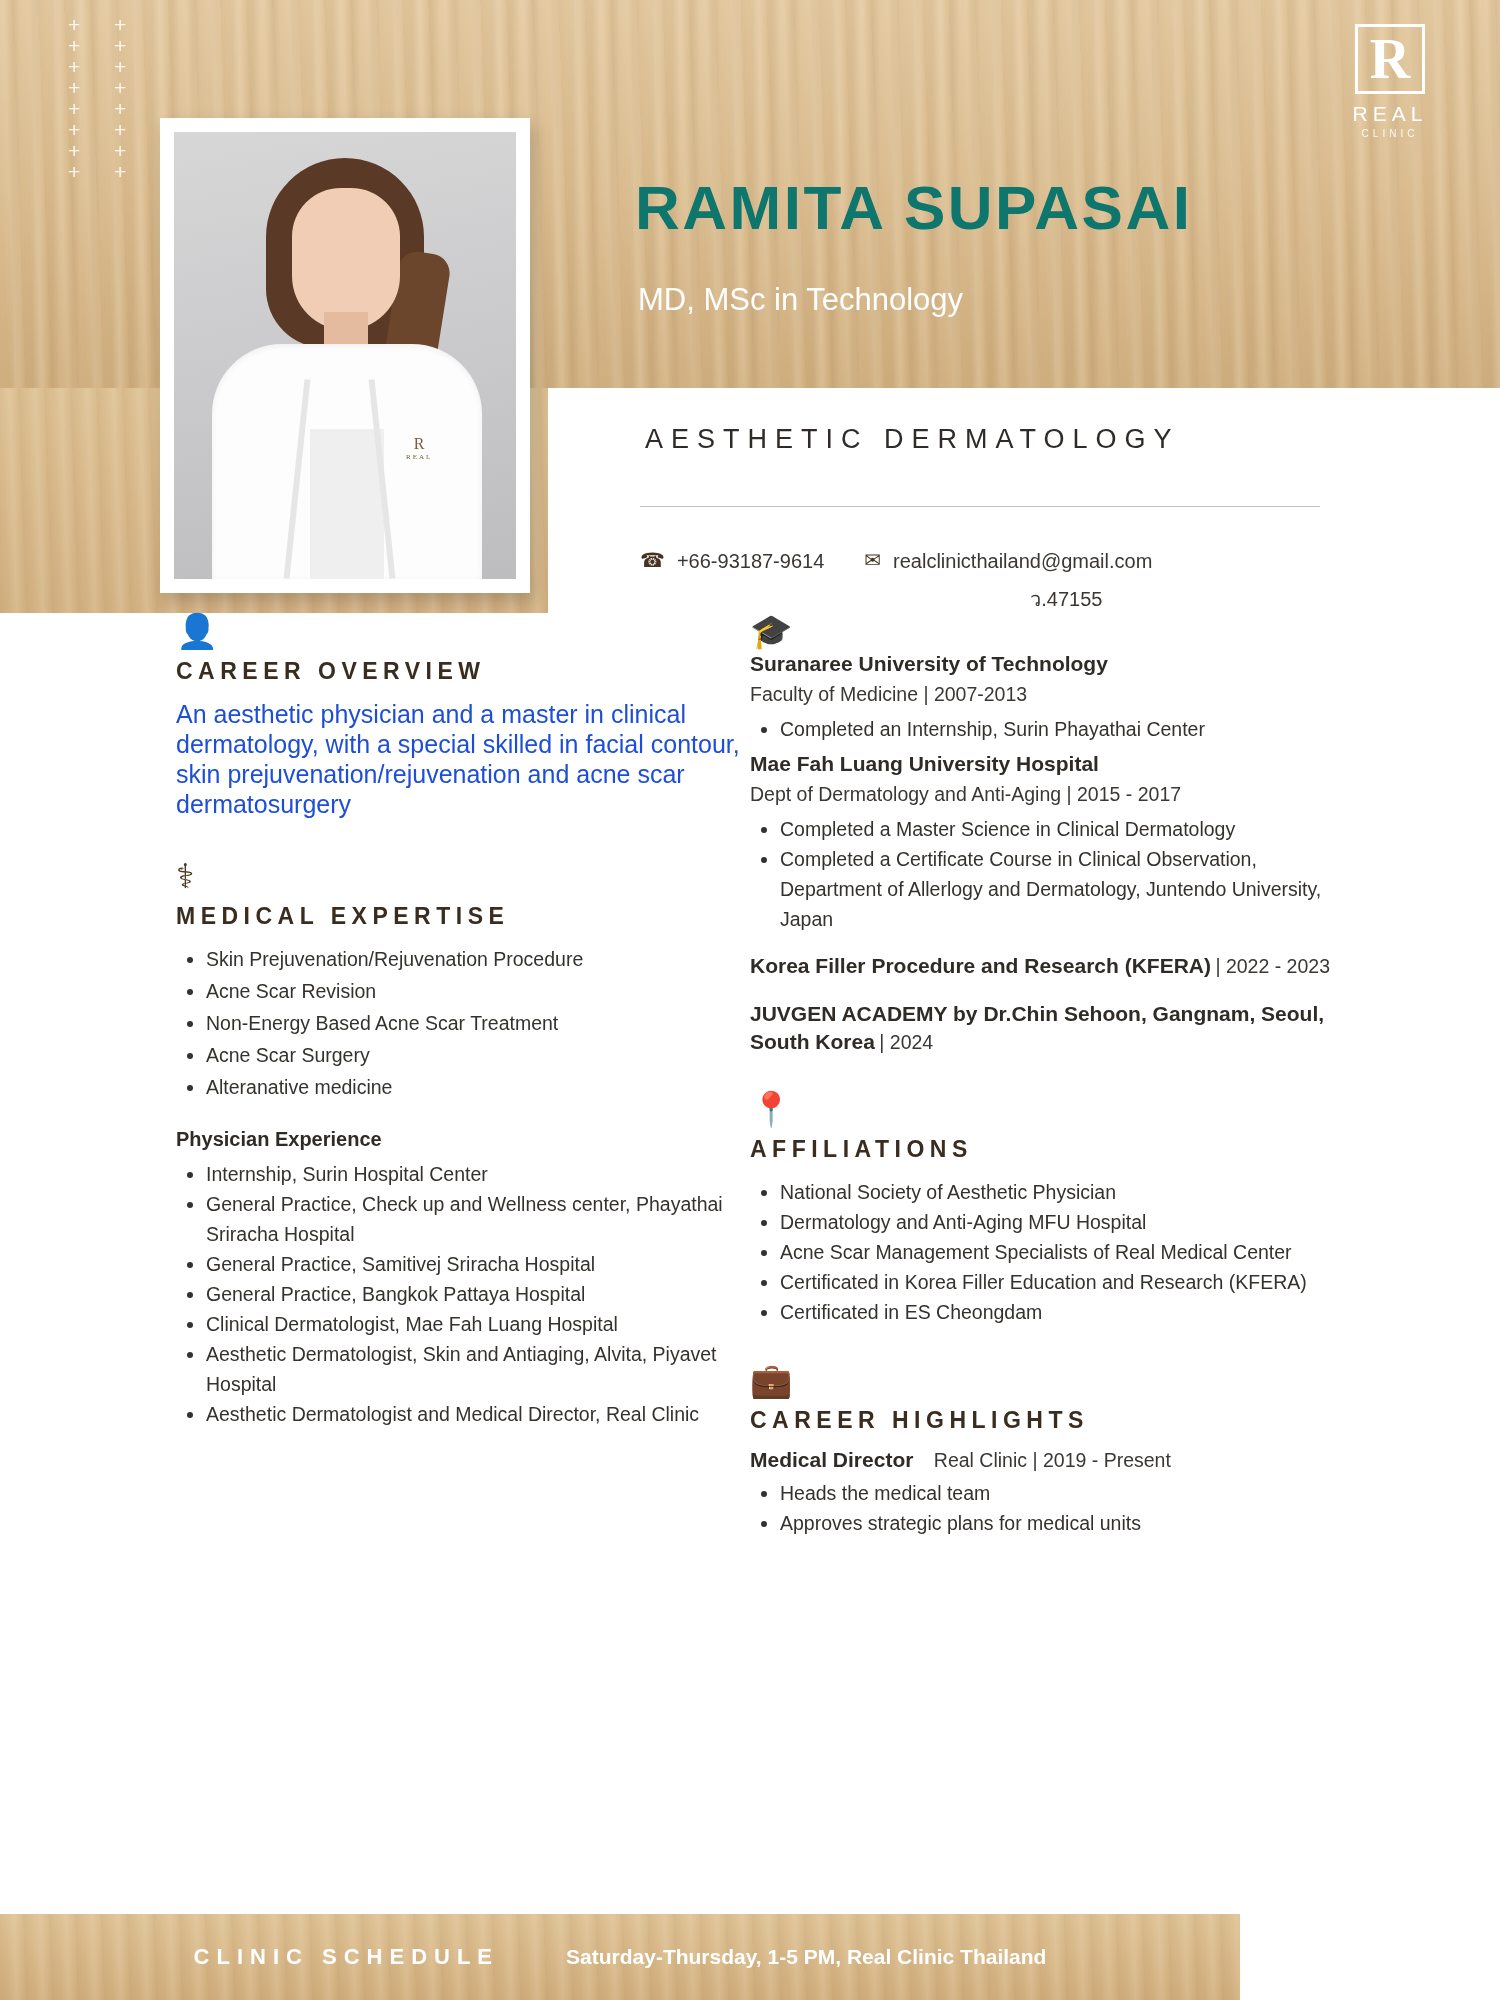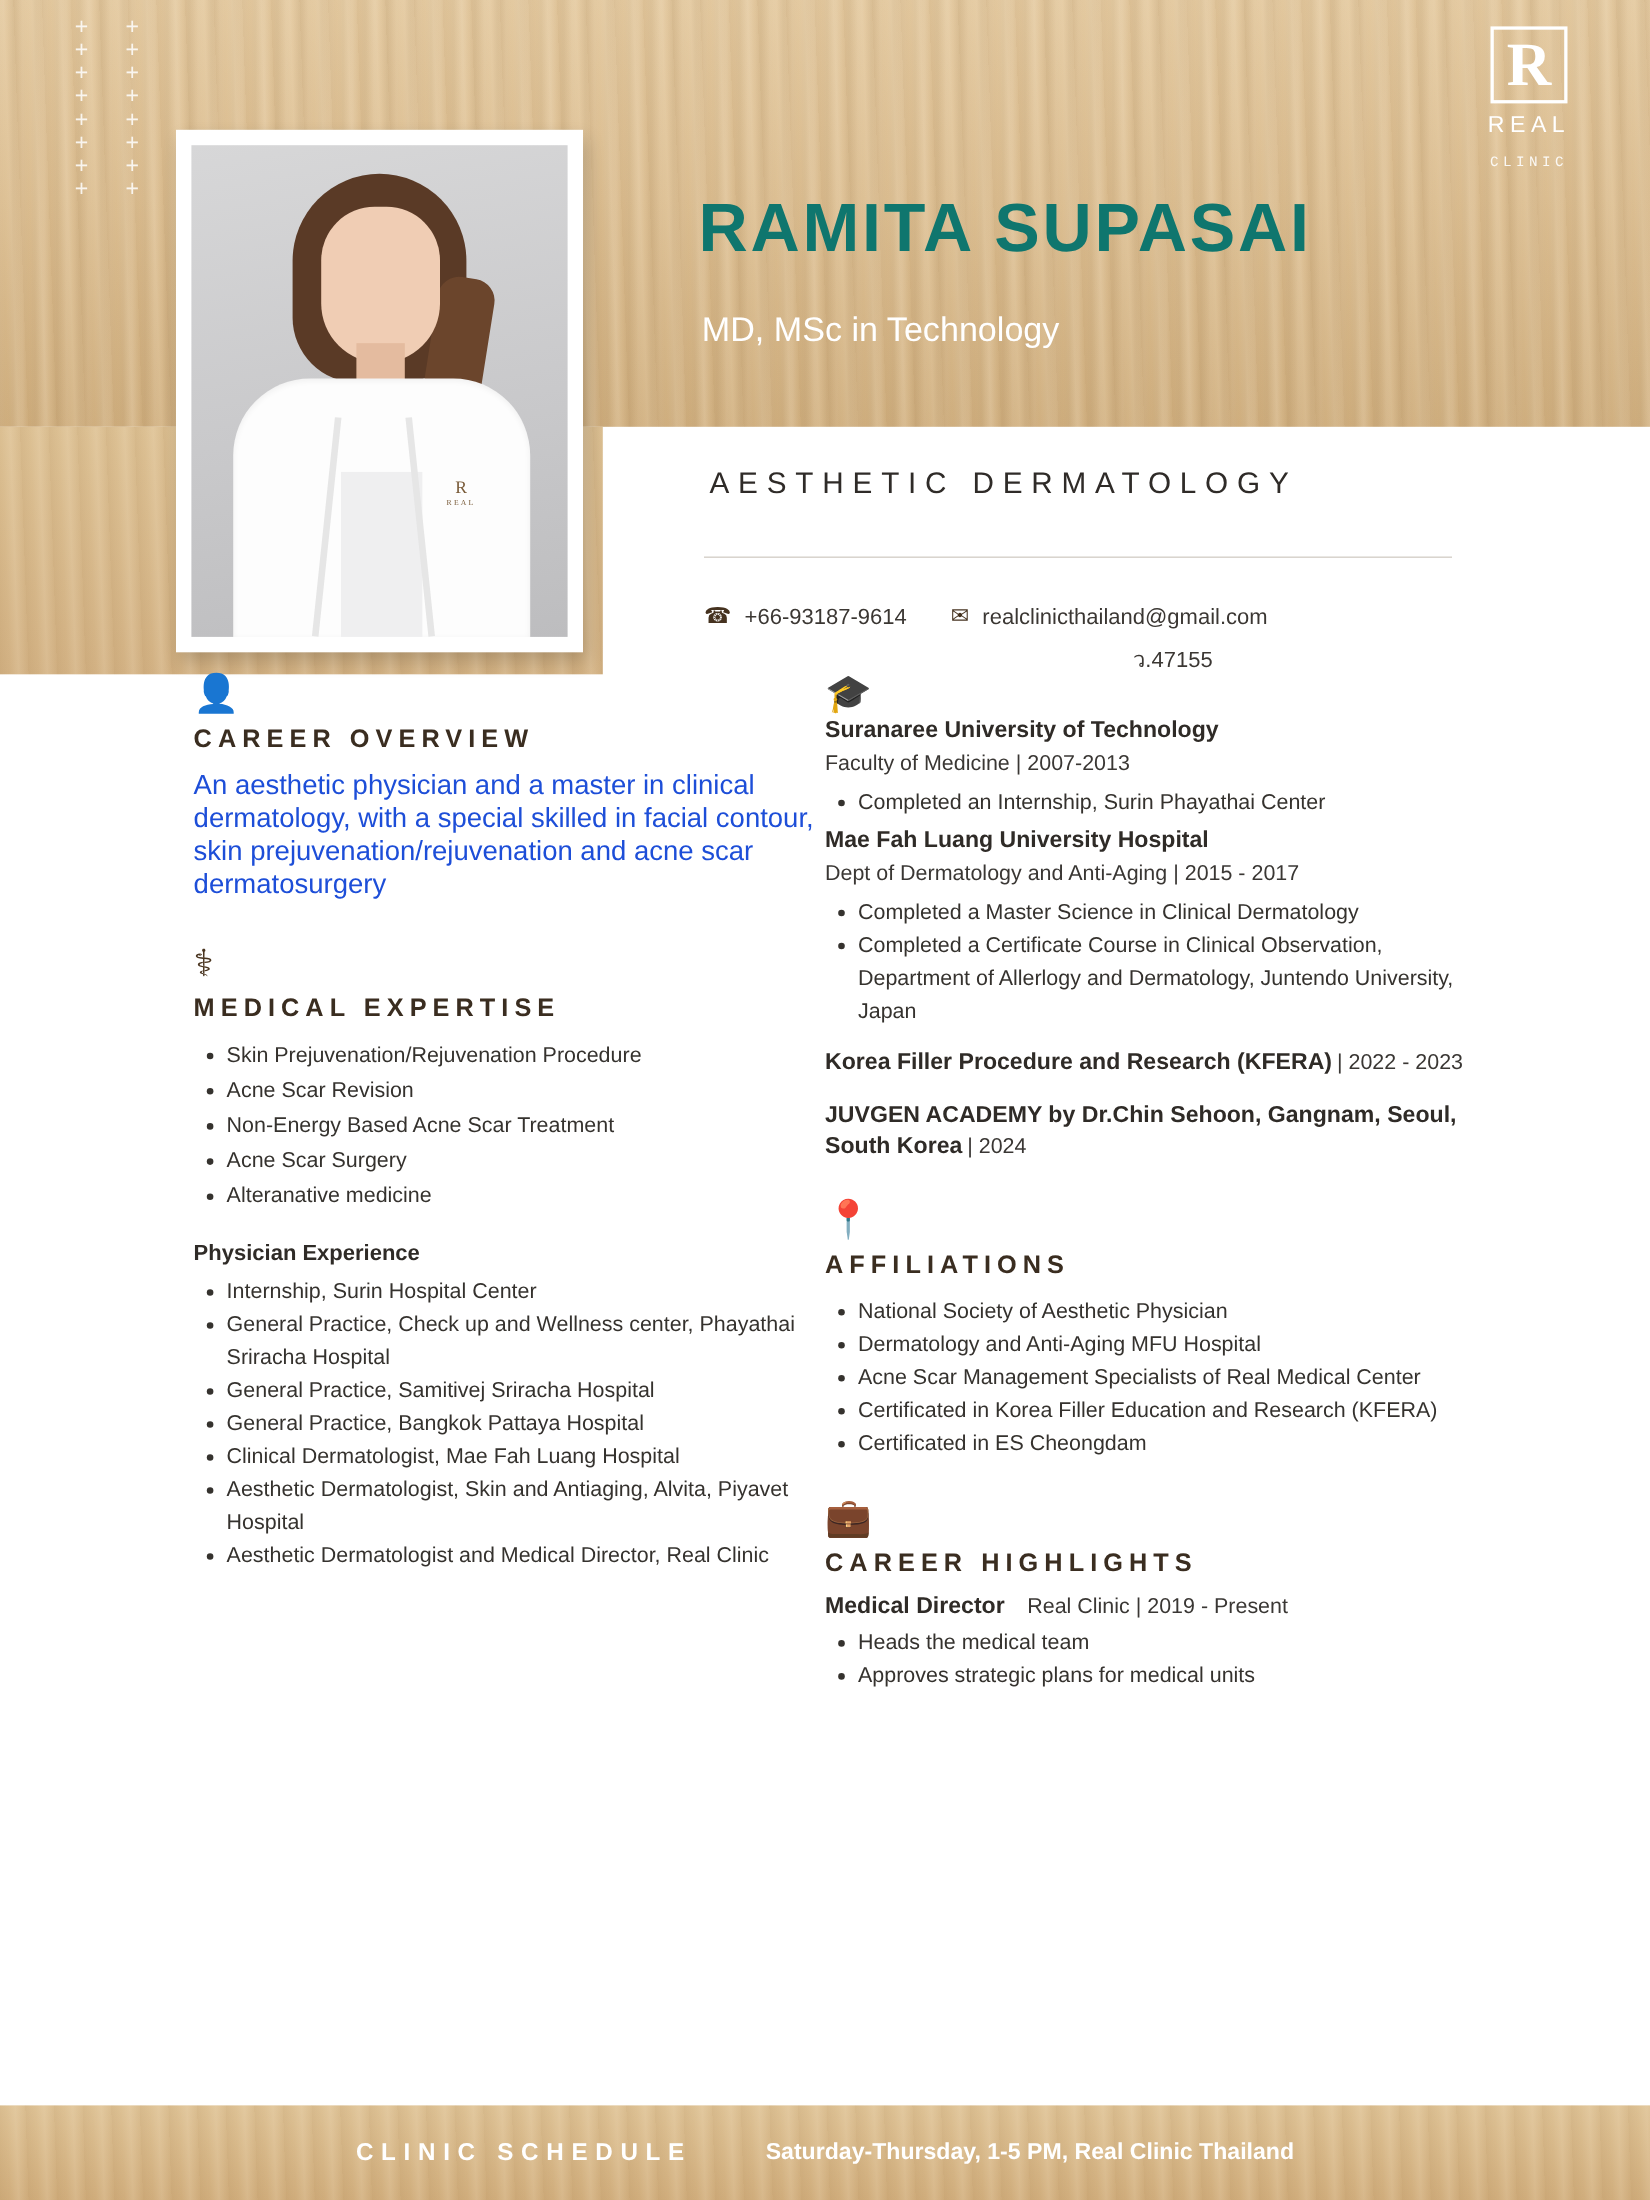--- a/index.html
+++ b/index.html
@@ -75,21 +75,21 @@
   .logo .mark {
     font-family: "Liberation Serif", serif;
     font-size: 56px; font-weight: 700; line-height: 60px;
     border: 3px solid #ffffff; display:inline-block;
     padding: 2px 12px 2px 12px;
   }
   .logo .name {
     font-size: 21px; letter-spacing: 5px; margin-top: 8px;
   }
   .logo .sub {
-    font-size: 13px; letter-spacing: 4px; margin-top: 14px; opacity:.9;font-family:Liberation Mono, monospace;
+    font-size: 10px; letter-spacing: 4px; margin-top: 2px; opacity:.9;
   }
 
   
   .photo-frame {
     position: absolute; top: 118px; left: 160px;
     width: 370px; height: 475px;
     background: #ffffff;
     padding: 14px;
     box-shadow: 4px 8px 16px rgba(0,0,0,.18);
   }
@@ -202,21 +202,21 @@
   .edu-title { font-size: 21px; font-weight: 700; color:#2f2b27; line-height: 28px; }
   .edu-meta  { font-size: 19.5px; color:#3a3734; line-height: 28px; margin-top: 2px;}
   .edu-block { margin-bottom: 6px; }
 
   
   .ch-role { font-size: 21px; font-weight: 700; color:#2f2b27; display:inline-block; }
   .ch-meta { font-size: 19.5px; color:#3a3734; display:inline-block; margin-left: 16px;}
 
   
   .footer {
-    position:absolute; left:0; bottom: 0; width: 1500px; height: 86px;
+    position:absolute; left:0; bottom: 0; width: 1240px; height: 86px;
     background: linear-gradient(180deg,#ddc194 0%, #d0ad7c 100%);
     display:flex; align-items:center; justify-content:center; gap: 67px;
   }
   .footer .woodgrain3{
     position:absolute; inset:0;
     background: repeating-linear-gradient(88deg,
       rgba(160,120,70,0.10) 0px,
       rgba(160,120,70,0.0) 9px,
       rgba(255,240,215,0.16) 17px,
       rgba(160,120,70,0.05) 26px);

